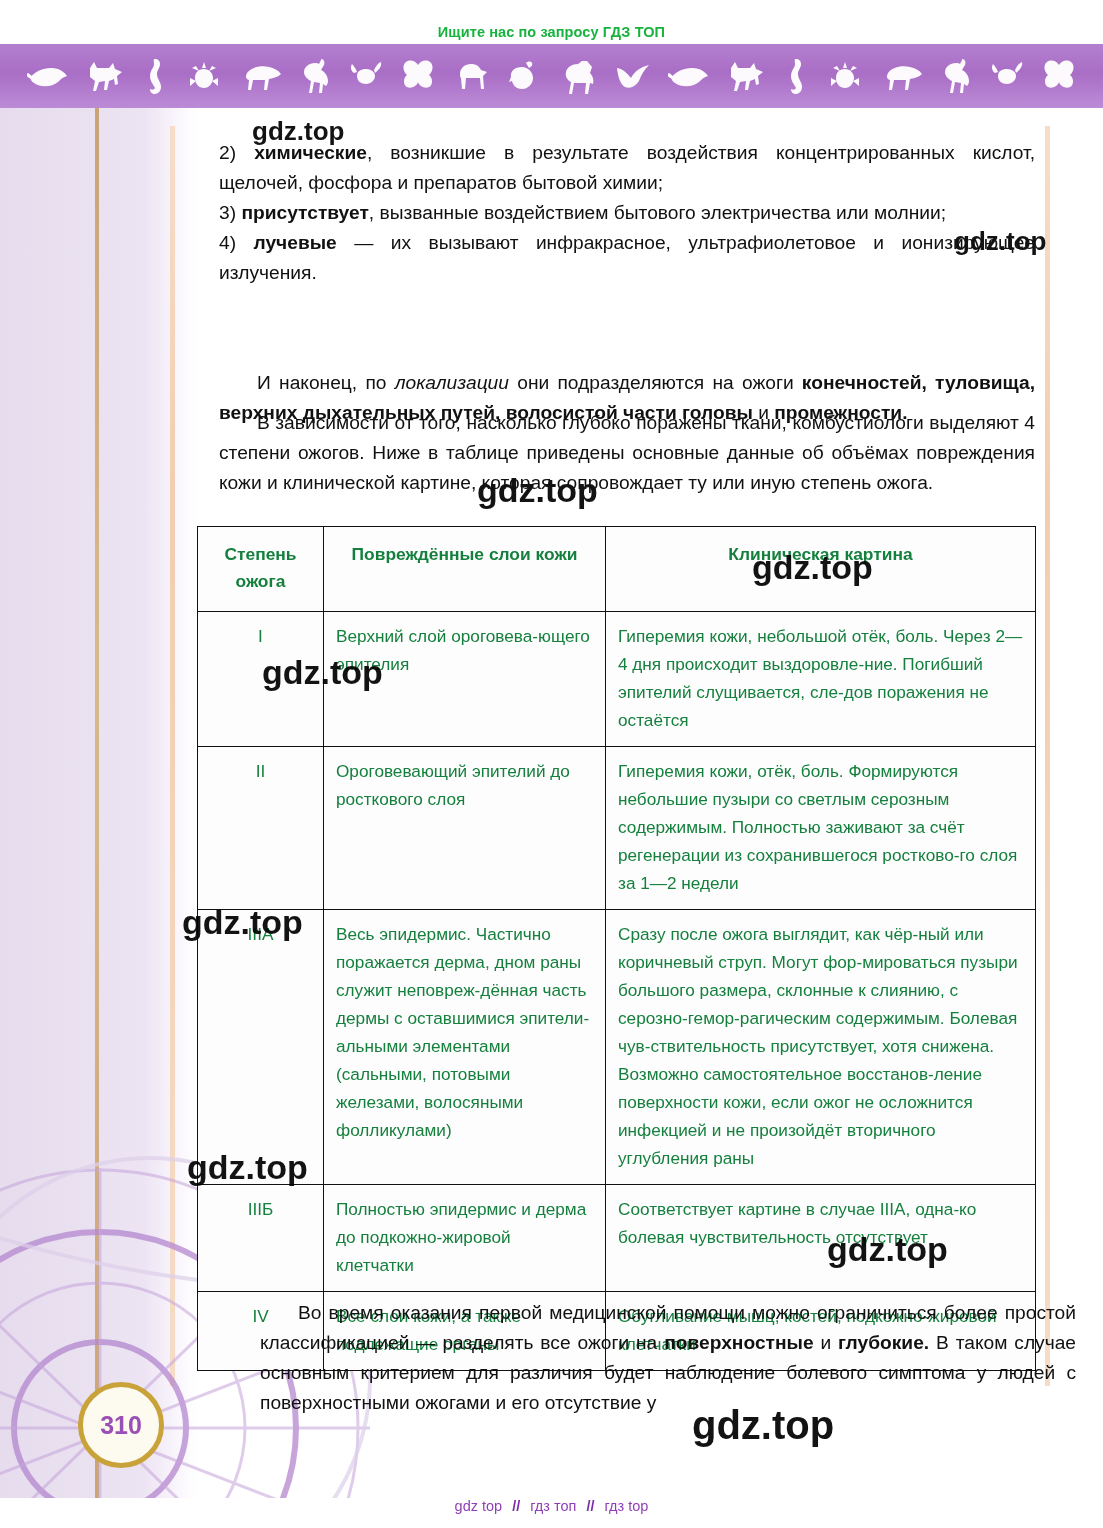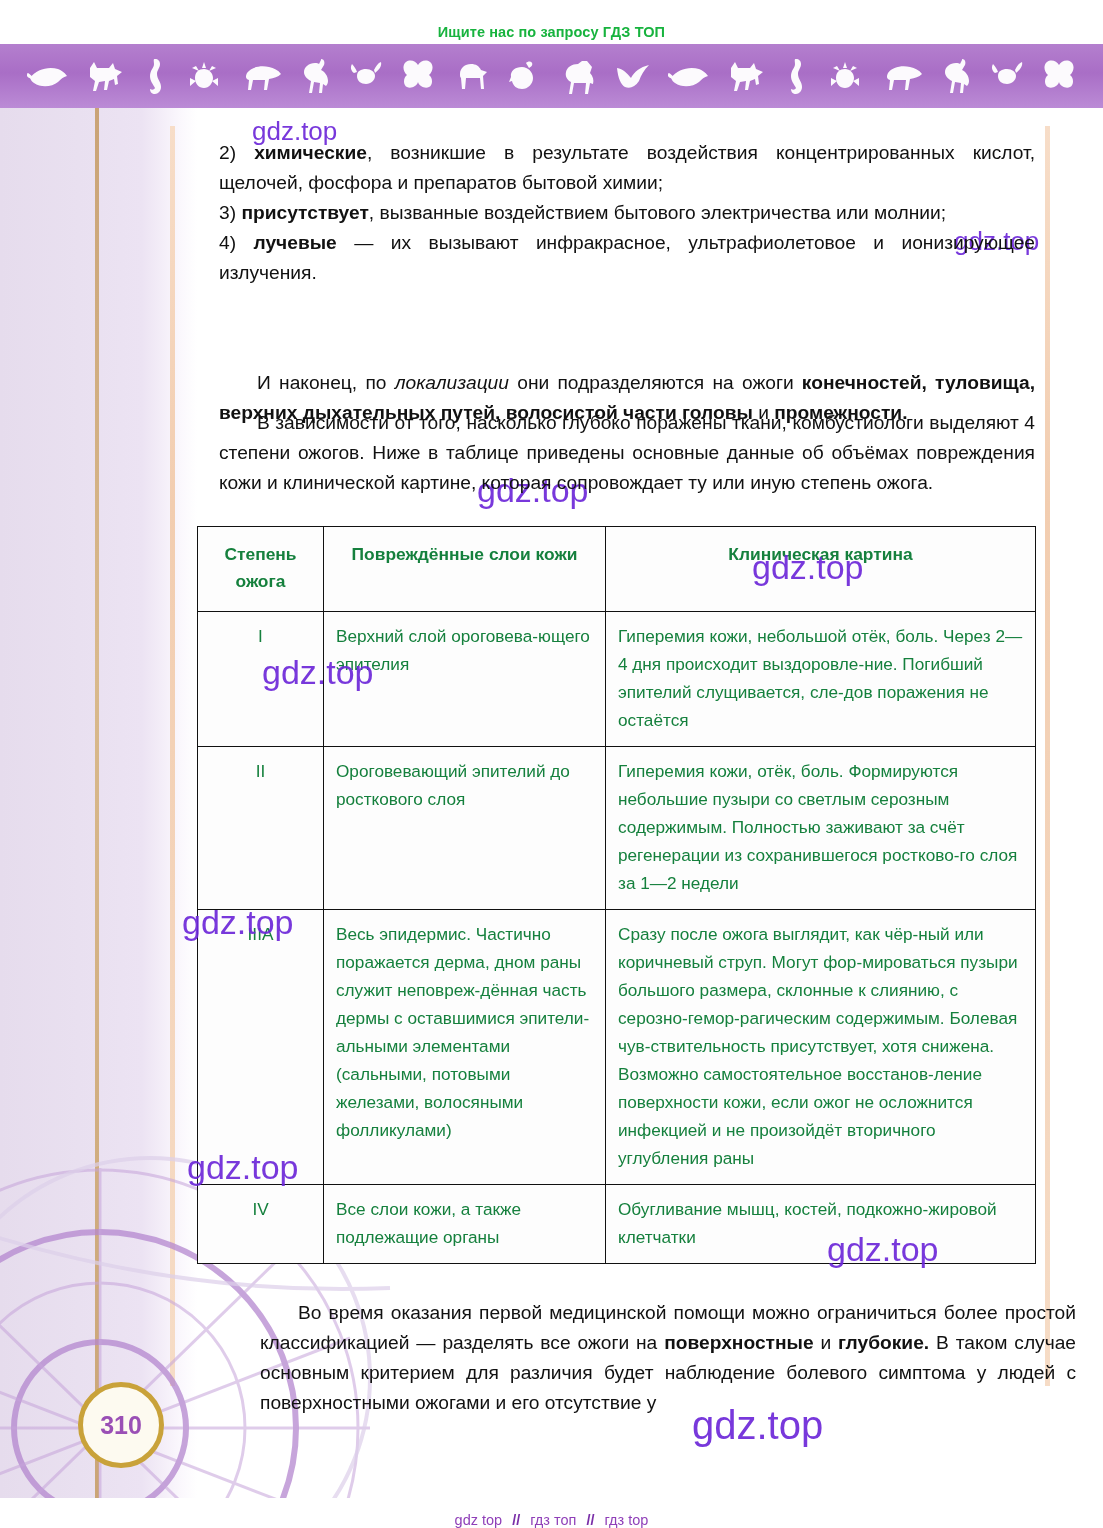--- a/index.html
+++ b/index.html
@@ -68,22 +68,22 @@
     display:flex;align-items:center;justify-content:center;
     z-index:6;
   }
   .page-num span{color:#9a4fb5;font-size:25px;font-weight:700;}
 
   
   .content{
     position:absolute;left:197px;top:0;width:848px;height:1390px;
   }
   .wm{
-    position:absolute;color:#6d28d9;font-size:26px;opacity:.92;
-    font-family:"Liberation Sans", sans-serif;pointer-events:none;white-space:nowrap;
+    position:absolute;color:#000000;font-size:26px;opacity:.92;
+    font-family:"Liberation Sans", sans-serif;pointer-events:none;white-space:nowrap;font-weight:bold;
   }
   .wm.big{font-size:34px;}
 
   p.body{
     margin:0;color:#111;font-size:19.2px;line-height:30px;
     text-align:justify;text-justify:inter-word;
     font-family:"Liberation Sans", sans-serif;
   }
   p.body b{font-weight:700;}
   p.body i{font-style:italic;}
@@ -119,21 +119,21 @@
   .c3{width:430px;}
 
   
   .para-bottom{
     position:absolute;left:22px;top:1190px;width:816px;margin-left:41px;
   }
 
   
   .footer{
     position:absolute;left:0;top:1498px;width:1103px;height:30px;
-    display:flex;align-items:flex-end;justify-content:center;background:#fff;
+    display:flex;align-items:flex-start;justify-content:center;background:#fff;
   }
   .footer .fl{color:#8f3fb8;font-size:14.5px;margin:0 4px;}
   .footer .sep{color:#7a2fa8;font-size:14.5px;font-weight:700;margin:0 6px;}
 </style>
 </head>
 <body>
 
 <div class="promo-bar">
   <div class="promo-text">Ищите нас по запросу ГДЗ ТОП</div>
 </div>
@@ -291,20 +291,25 @@
           <tr style="height:140px;">
             <td class="deg">II</td>
             <td>Ороговевающий эпителий до росткового слоя</td>
             <td>Гиперемия кожи, отёк, боль. Формируются небольшие пузыри со светлым серозным содержимым. Полностью заживают за счёт регенерации из сохранившегося ростково-го слоя за 1—2 недели</td>
           </tr>
           <tr style="height:268px;">
             <td class="deg">IIIA</td>
             <td>Весь эпидермис. Частично поражается дерма, дном раны служит неповреж-дённая часть дермы с оставшимися эпители-альными элементами (сальными, потовыми железами, волосяными фолликулами)</td>
             <td>Сразу после ожога выглядит, как чёр-ный или коричневый струп. Могут фор-мироваться пузыри большого размера, склонные к слиянию, с серозно-гемор-рагическим содержимым. Болевая чув-ствительность присутствует, хотя снижена. Возможно самостоятельное восстанов-ление поверхности кожи, если ожог не осложнится инфекцией и не произойдёт вторичного углубления раны</td>
           </tr>
+          <tr style="height:86px;">
+            <td class="deg">IIIБ</td>
+            <td>Полностью эпидермис и дерма до подкожно-жировой клетчатки</td>
+            <td>Соответствует картине в случае IIIA, одна-ко болевая чувствительность отсутствует</td>
+          </tr>
           <tr style="height:64px;">
             <td class="deg">IV</td>
             <td> Все слои кожи, а также подлежащие органы</td>
             <td>Обугливание мышц, костей, подкожно-жировой клетчатки</td>
           </tr>
         </tbody>
       </table>
     </div>
 
     <div class="para-bottom">

